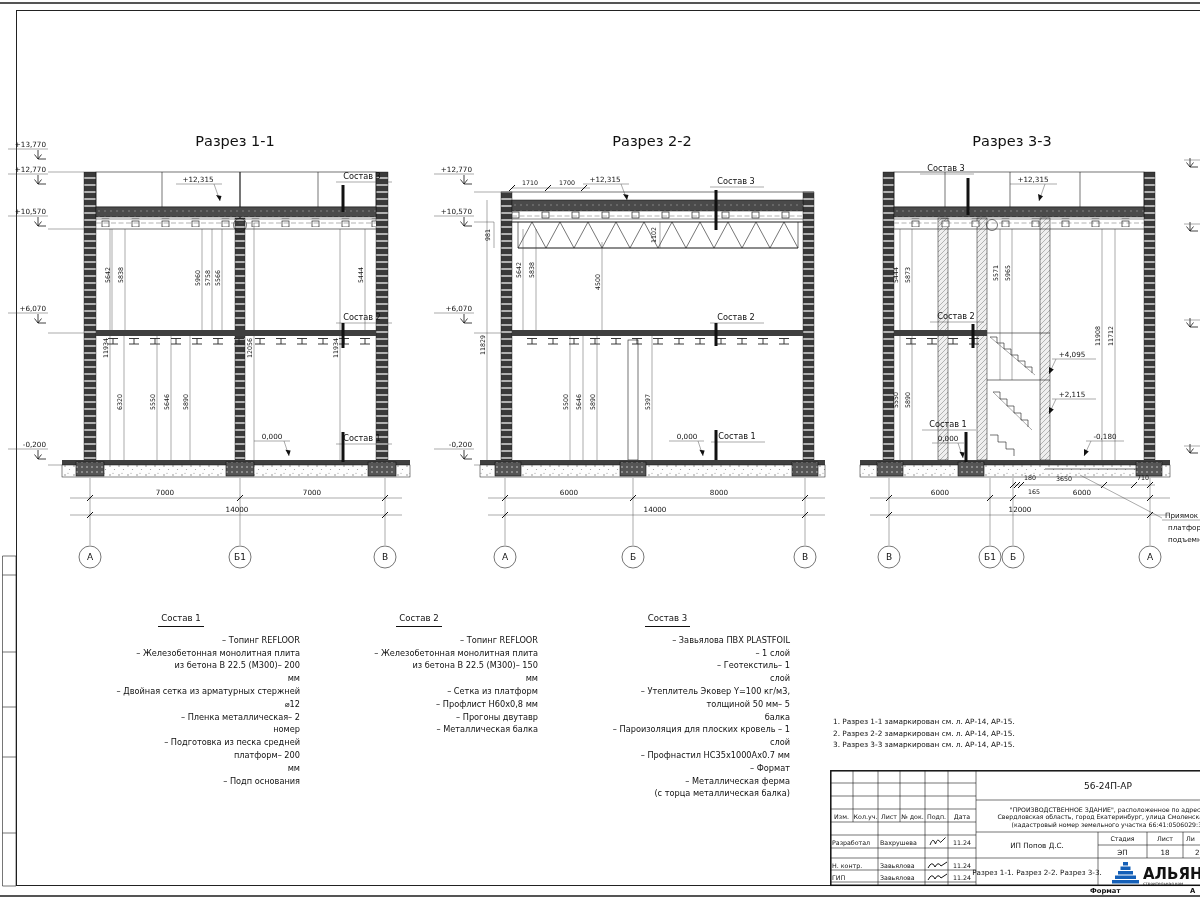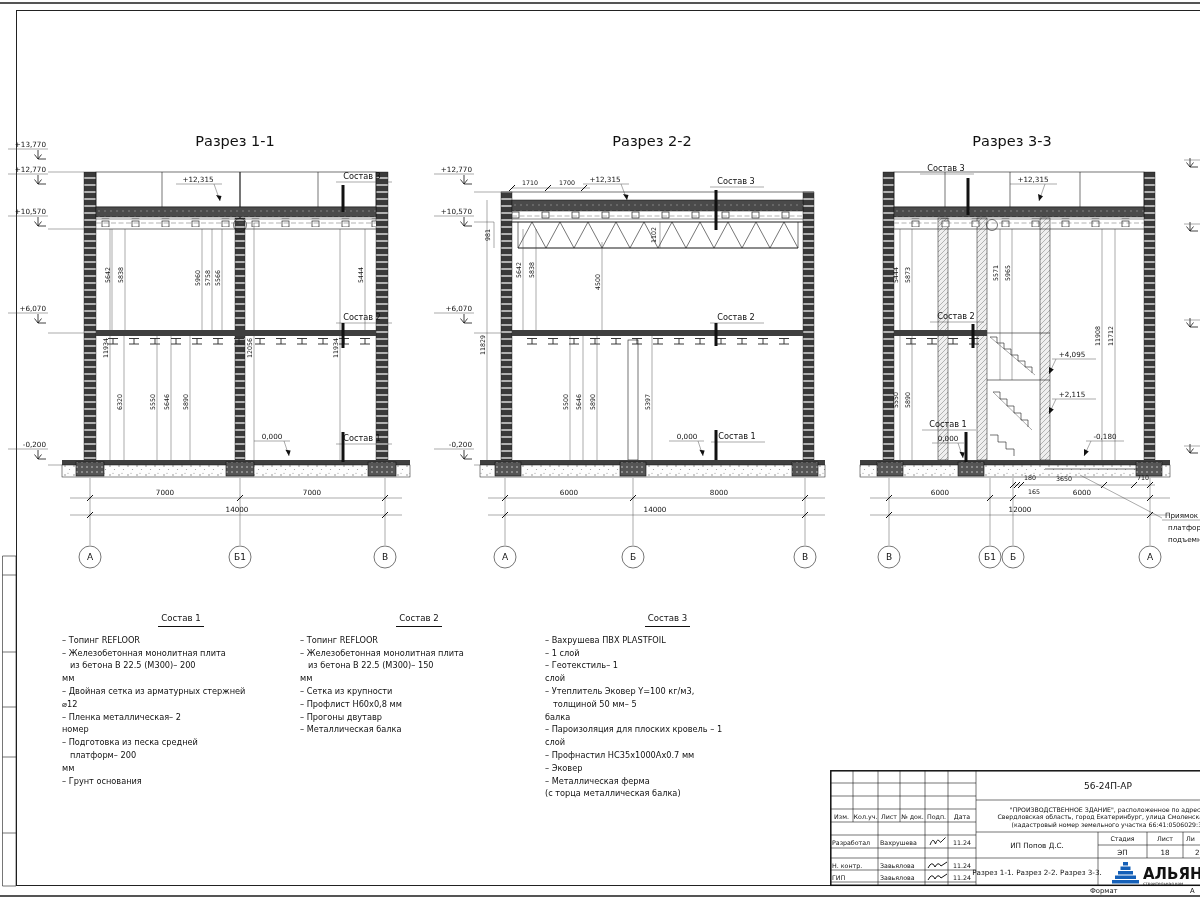--- a/index.html
+++ b/index.html
@@ -15,24 +15,24 @@
   .dim{stroke:#444;stroke-width:.45;fill:none;}
   .tick{stroke:#111;stroke-width:1;fill:none;}
   .thk{stroke:#111;stroke-width:3;fill:none;}
   .dash{stroke:#666;stroke-width:.5;stroke-dasharray:5 2.5;fill:none;}
   .txt{font-family:"DejaVu Sans",sans-serif;fill:#111;}
   .t6{font-size:6.3px;} .t7{font-size:7.2px;} .t8{font-size:8.2px;}
   .t9{font-size:9px;} .t14{font-size:14.5px;}
   .sostav{position:absolute;width:238px;font-size:8.2px;line-height:12.8px;color:#111;}
   .sostav .st{display:block;text-align:center;margin-bottom:7px;}
   .sostav .st span{display:inline-block;border-bottom:1px solid #111;padding:0 3px 1px;font-size:8.6px;}
-  .sline{display:flex;justify-content:flex-start;}
+  .sline{display:flex;justify-content:flex-end;}
   .sline .ind{padding-left:8px;}
   .notes{position:absolute;left:833px;top:716px;width:250px;font-size:7.3px;line-height:11.5px;color:#111;}
-  .fmt{position:absolute;top:887px;font-size:6.8px;color:#111;}
+  .fmt{position:absolute;top:887px;font-size:6.8px;color:#111;font-weight:bold;}
 </style>
 </head>
 <body>
 
 <div class="sheet">
 
   <svg width="0" height="0" style="position:absolute">
     <defs>
       <pattern id="colFill" width="6" height="7" patternUnits="userSpaceOnUse">
         <rect width="6" height="7" fill="#3a3a3a"></rect>
@@ -459,21 +459,21 @@
       </div>
     <div class="sline">
         <span class="ind">платформ</span>
         <span>– 200</span>
       </div>
     <div class="sline">
         <span>мм</span>
         <span></span>
       </div>
     <div class="sline">
-        <span>– Грунт основания</span>
+        <span>– Подп основания</span>
         <span></span>
       </div>
   </div>
 
   <div class="sostav" style="left:300px;top:612px;">
     <span class="st"><span>Состав 2</span></span>
     <div class="sline">
         <span>– Топинг REFLOOR</span>
         <span></span>
       </div>
@@ -483,41 +483,41 @@
       </div>
     <div class="sline">
         <span class="ind">из бетона В 22.5 (М300)</span>
         <span>– 150</span>
       </div>
     <div class="sline">
         <span>мм</span>
         <span></span>
       </div>
     <div class="sline">
-        <span>– Сетка из крупности</span>
+        <span>– Сетка из платформ</span>
         <span></span>
       </div>
     <div class="sline">
         <span>– Профлист Н60х0,8 мм</span>
         <span></span>
       </div>
     <div class="sline">
         <span>– Прогоны двутавр</span>
         <span></span>
       </div>
     <div class="sline">
         <span>– Металлическая балка</span>
         <span></span>
       </div>
   </div>
 
   <div class="sostav" style="left:545px;top:612px;width:245px;">
     <span class="st"><span>Состав 3</span></span>
     <div class="sline">
-        <span>– Вахрушева ПВХ PLASTFOIL</span>
+        <span>– Завьялова ПВХ PLASTFOIL</span>
         <span></span>
       </div>
     <div class="sline">
         <span>– 1 слой</span>
         <span></span>
       </div>
     <div class="sline">
         <span>– Геотекстиль</span>
         <span>– 1</span>
       </div>
@@ -543,33 +543,38 @@
       </div>
     <div class="sline">
         <span>слой</span>
         <span></span>
       </div>
     <div class="sline">
         <span>– Профнастил НС35х1000Ах0.7 мм</span>
         <span></span>
       </div>
     <div class="sline">
-        <span>– Эковер</span>
+        <span>– Формат</span>
         <span></span>
       </div>
     <div class="sline">
         <span>– Металлическая ферма</span>
         <span></span>
       </div>
     <div class="sline">
         <span>(с торца металлическая балка)</span>
         <span></span>
       </div>
   </div>
 
+  <div class="notes">
+    <div>1. Разрез 1-1 замаркирован см. л. АР-14, АР-15.</div>
+    <div>2. Разрез 2-2 замаркирован см. л. АР-14, АР-15.</div>
+    <div>3. Разрез 3-3 замаркирован см. л. АР-14, АР-15.</div>
+  </div>
 
   <svg class="abs" style="left:830px;top:770px;" width="410" height="116" viewBox="0 0 410 116">
     <rect x=".8" y=".8" width="408" height="114.5" fill="#fff" stroke="#111" stroke-width="1.5"></rect>
     <path class="ln" d="M23 0 V52 M70 0 V52 M48 0 V116 M95 0 V116 M118 0 V116 M146 0 V116"></path>
     <path class="ln" d="M0 13 H146 M0 26 H146 M0 39 H146 M0 52 H146 M0 65 H146 M0 78 H146 M0 88 H146 M0 100 H146 M0 112 H146"></path>
     <path class="ln" d="M146 30 H410 M146 62 H410 M146 88 H410 M268 62 V116 M317 62 V88 M353 62 V88 M268 75 H410"></path>
 
     <g>
       <text class="txt t6" x="11.5" y="48.5" text-anchor="middle">Изм.</text>
       <text class="txt t6" x="35.5" y="48.5" text-anchor="middle">Кол.уч.</text>

